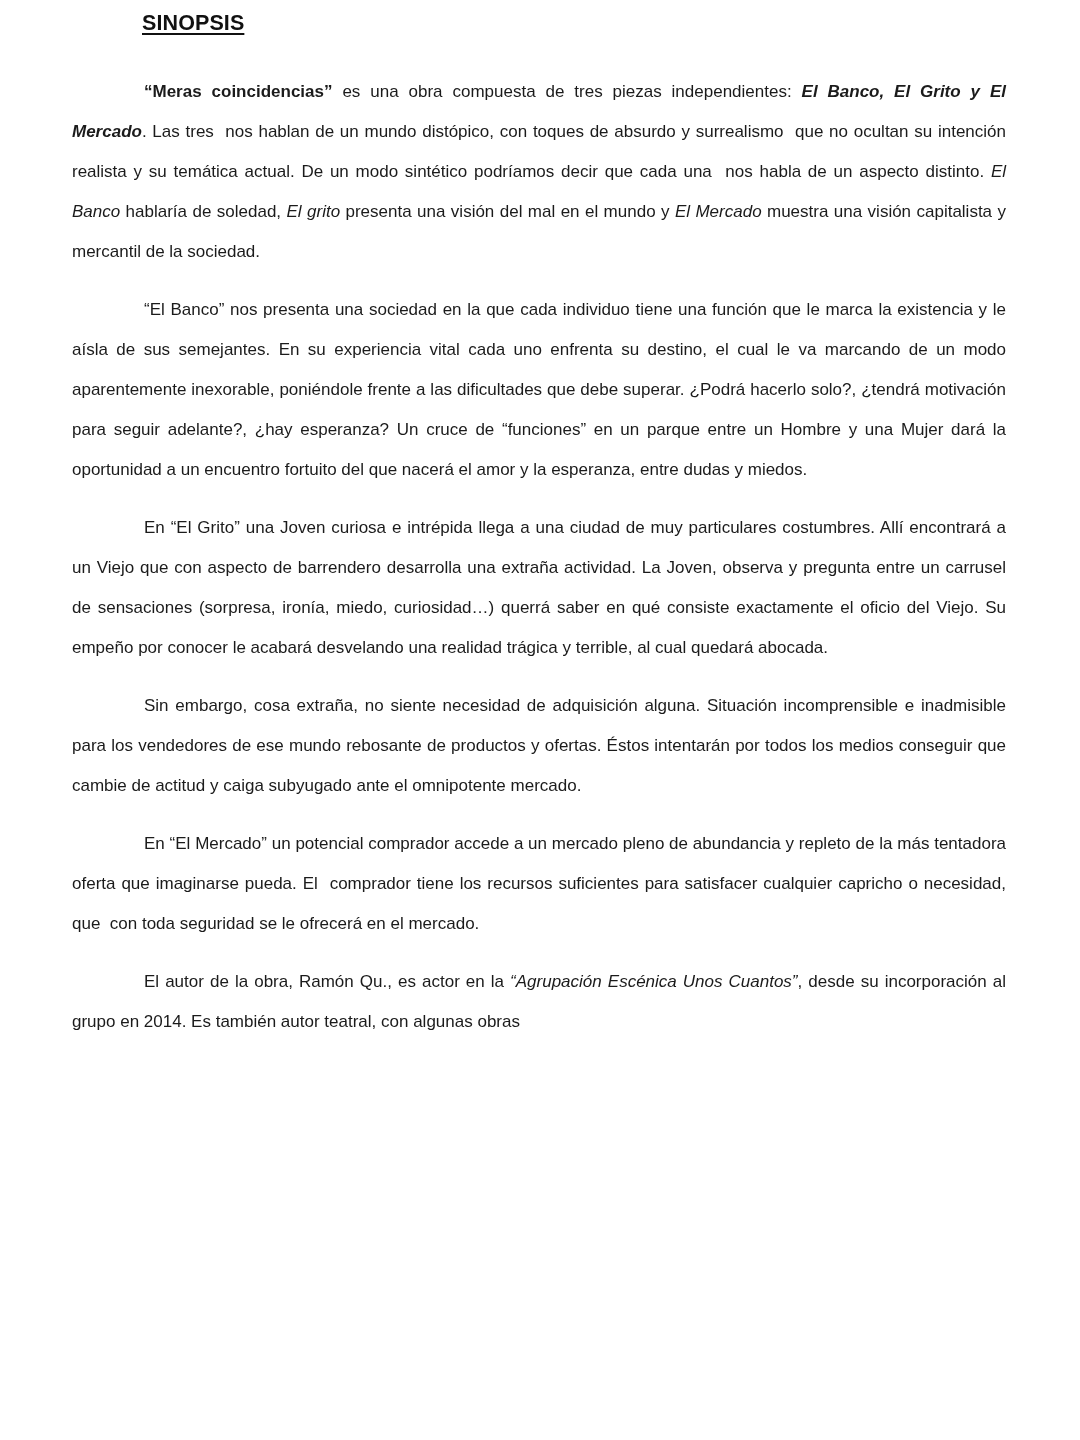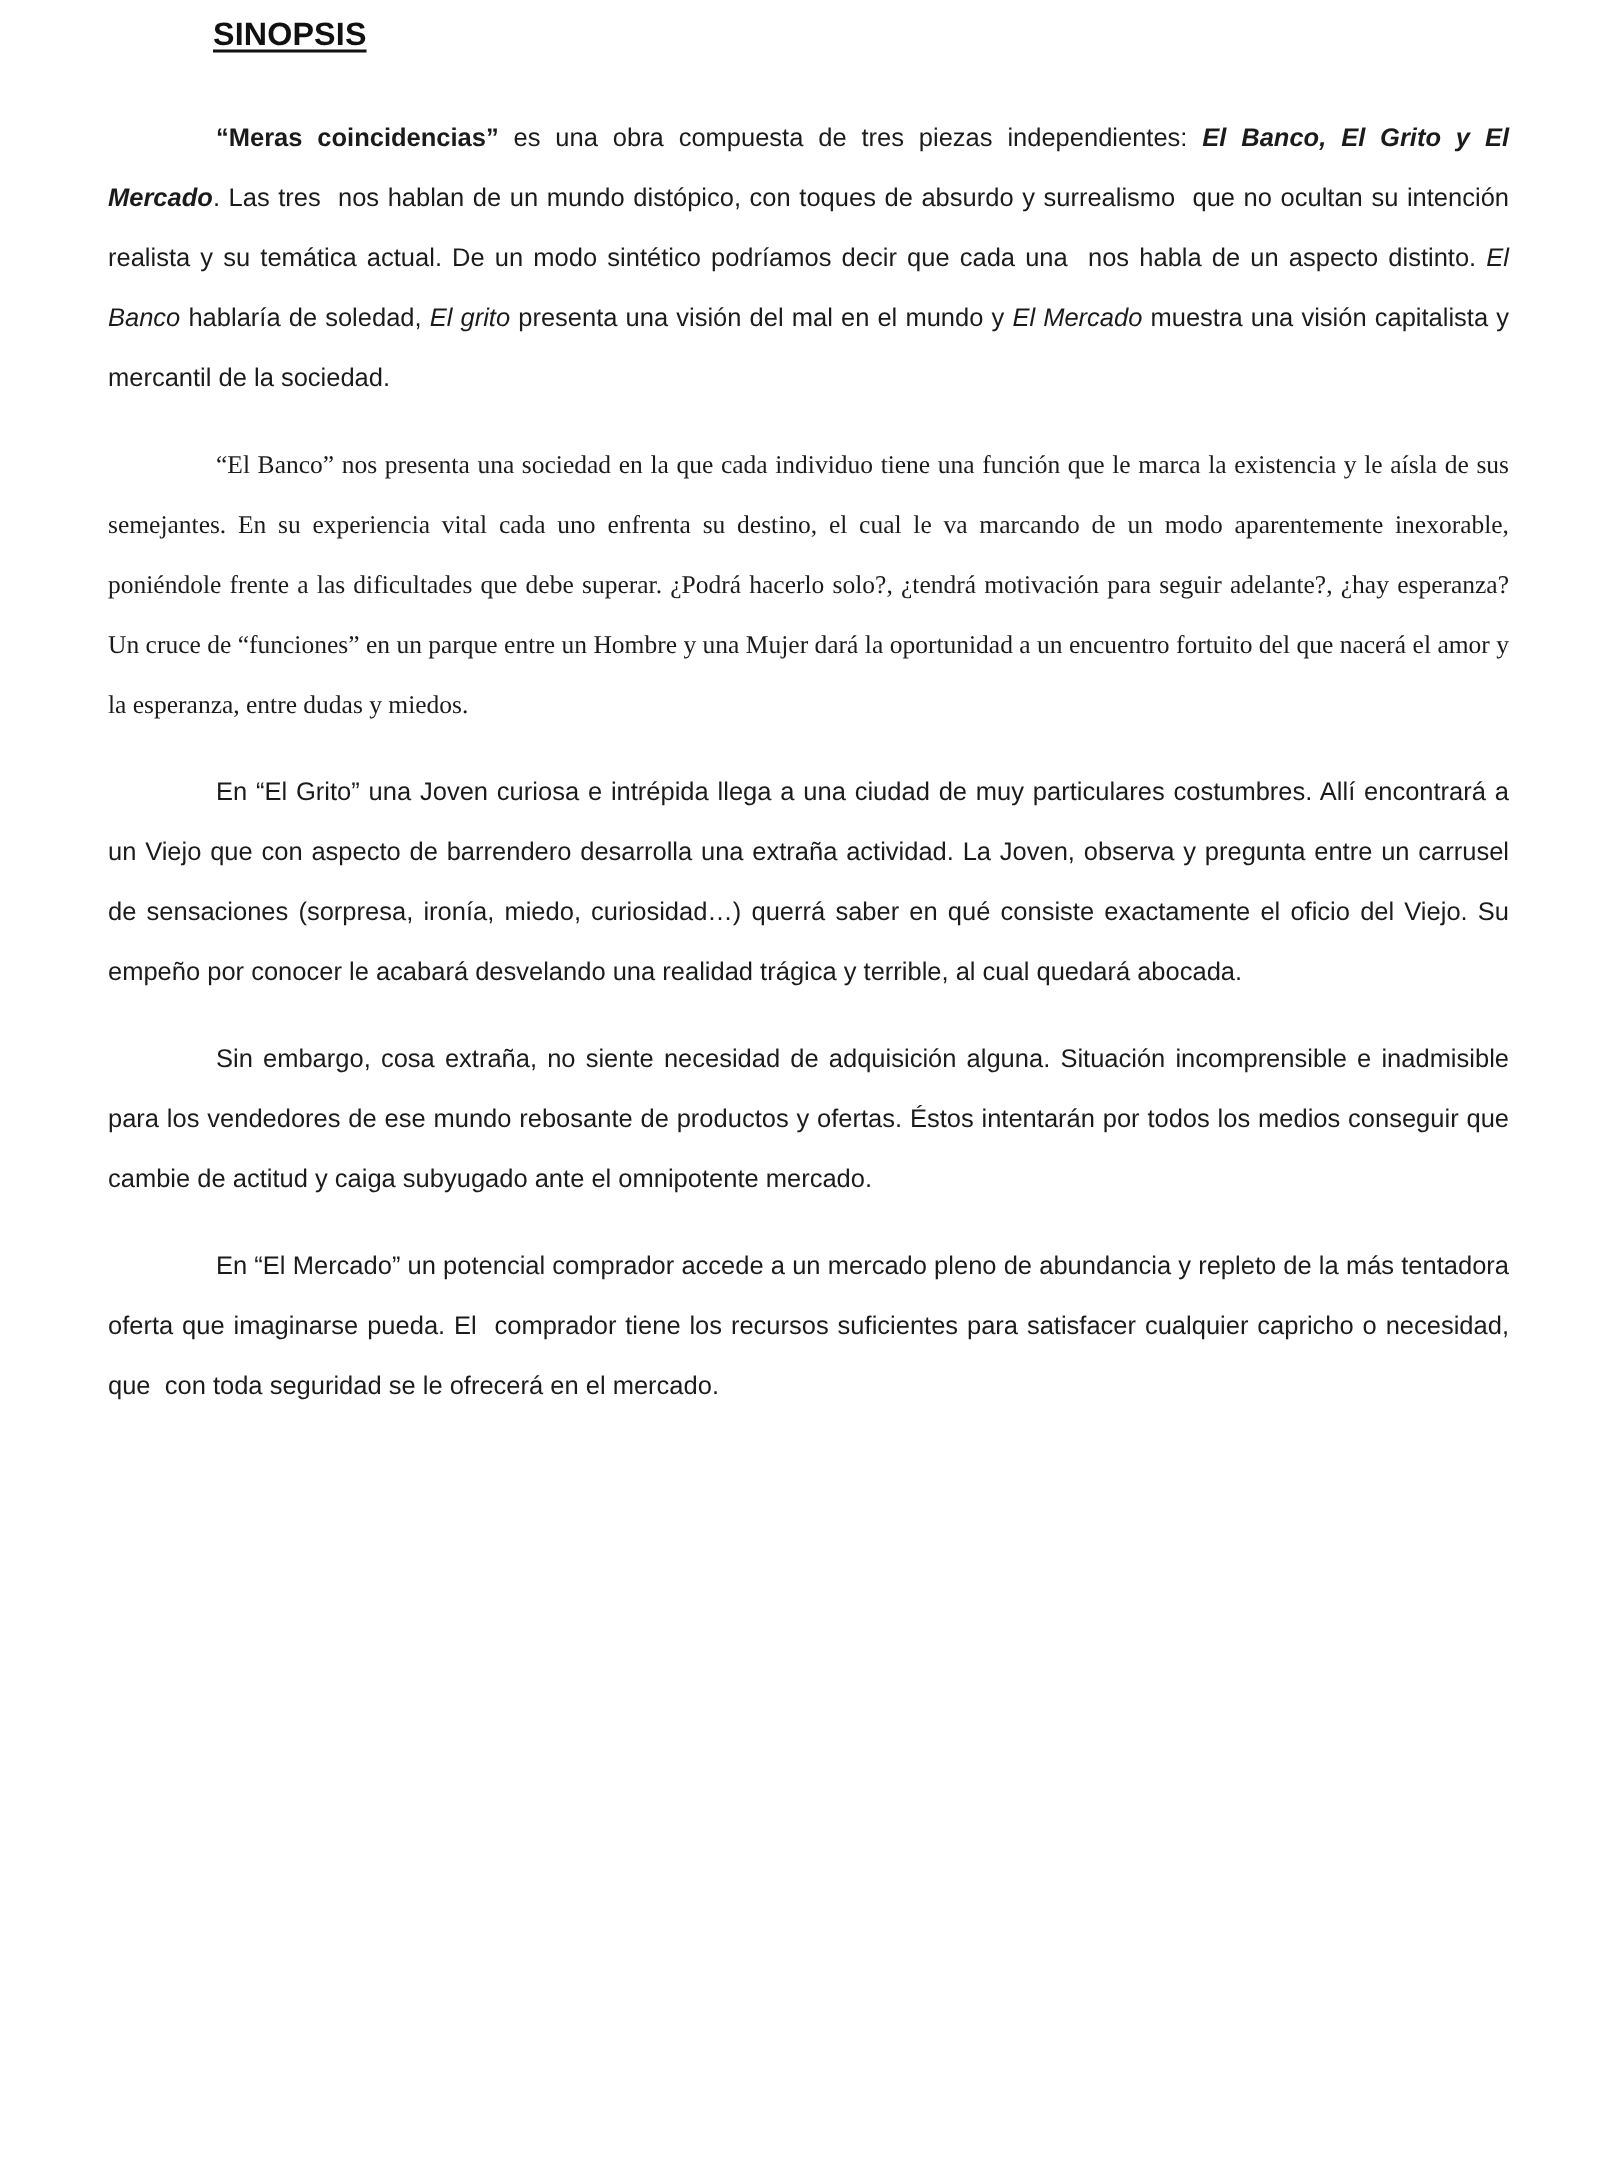--- a/index.html
+++ b/index.html
@@ -51,36 +51,37 @@
     text-justify: inter-word;
     text-indent: 72px;
     white-space: pre-wrap;
     color: #1b1b1b;
     -webkit-font-smoothing: antialiased;
   }
   p.para:last-child {
     margin-bottom: 0;
   }
   p.para.p1 { margin-bottom: 18px; }
-  p.para.p2 { margin-bottom: 18px; font-family: Liberation Serif, serif; }
+  p.para.p2 { margin-bottom: 18px; }
   p.para.p3 { margin-bottom: 18px; }
   p.para.p4 { margin-bottom: 18px; }
   p.para.p5 { margin-bottom: 18px; }
   b { font-weight: 700; }
   i { font-style: italic; }
   .bi { font-weight: 700; font-style: italic; }
 </style>
 </head>
 <body style="background: rgb(255, 255, 255); color: rgb(27, 27, 27);">
 
 <div class="page">
 
   <div class="doc-title">SINOPSIS</div>
 
   <div class="body-block">
     <p class="para p1"><b>“Meras coincidencias”</b><span> es una obra compuesta de tres piezas independientes: </span><span class="bi">El Banco, El Grito y El Mercado</span><span>. Las tres  nos hablan de un mundo distópico, con toques de absurdo y surrealismo  que no ocultan su intención realista y su temática actual. De un modo sintético podríamos decir que cada una  nos habla de un aspecto distinto. </span><i>El Banco</i><span> hablaría de soledad, </span><i>El grito</i><span> presenta una visión del mal en el mundo y </span><i>El Mercado</i><span> muestra una visión capitalista y mercantil de la sociedad.</span></p>
     <p class="para p2"><span>“El Banco” nos presenta una sociedad en la que cada individuo tiene una función que le marca la existencia y le aísla de sus semejantes. En su experiencia vital cada uno enfrenta su destino, el cual le va marcando de un modo aparentemente inexorable, poniéndole frente a las dificultades que debe superar. ¿Podrá hacerlo solo?, ¿tendrá motivación para seguir adelante?, ¿hay esperanza? Un cruce de “funciones” en un parque entre un Hombre y una Mujer dará la oportunidad a un encuentro fortuito del que nacerá el amor y la esperanza, entre dudas y miedos.</span></p>
     <p class="para p3"><span>En “El Grito” una Joven curiosa e intrépida llega a una ciudad de muy particulares costumbres. Allí encontrará a un Viejo que con aspecto de barrendero desarrolla una extraña actividad. La Joven, observa y pregunta entre un carrusel de sensaciones (sorpresa, ironía, miedo, curiosidad…) querrá saber en qué consiste exactamente el oficio del Viejo. Su empeño por conocer le acabará desvelando una realidad trágica y terrible, al cual quedará abocada.</span></p>
     <p class="para p5"><span>Sin embargo, cosa extraña, no siente necesidad de adquisición alguna. Situación incomprensible e inadmisible para los vendedores de ese mundo rebosante de productos y ofertas. Éstos intentarán por todos los medios conseguir que cambie de actitud y caiga subyugado ante el omnipotente mercado.</span></p>
     <p class="para p4"><span>En “El Mercado” un potencial comprador accede a un mercado pleno de abundancia y repleto de la más tentadora oferta que imaginarse pueda. El  comprador tiene los recursos suficientes para satisfacer cualquier capricho o necesidad, que  con toda seguridad se le ofrecerá en el mercado.</span></p>
+    <p class="para p6"><span>El autor de la obra, Ramón Qu., es actor en la </span><i>“Agrupación Escénica Unos Cuantos”</i><span>, desde su incorporación al grupo en 2014. Es también autor teatral, con algunas obras</span></p>
   </div>
 
 </div>
 
 </body></html>

